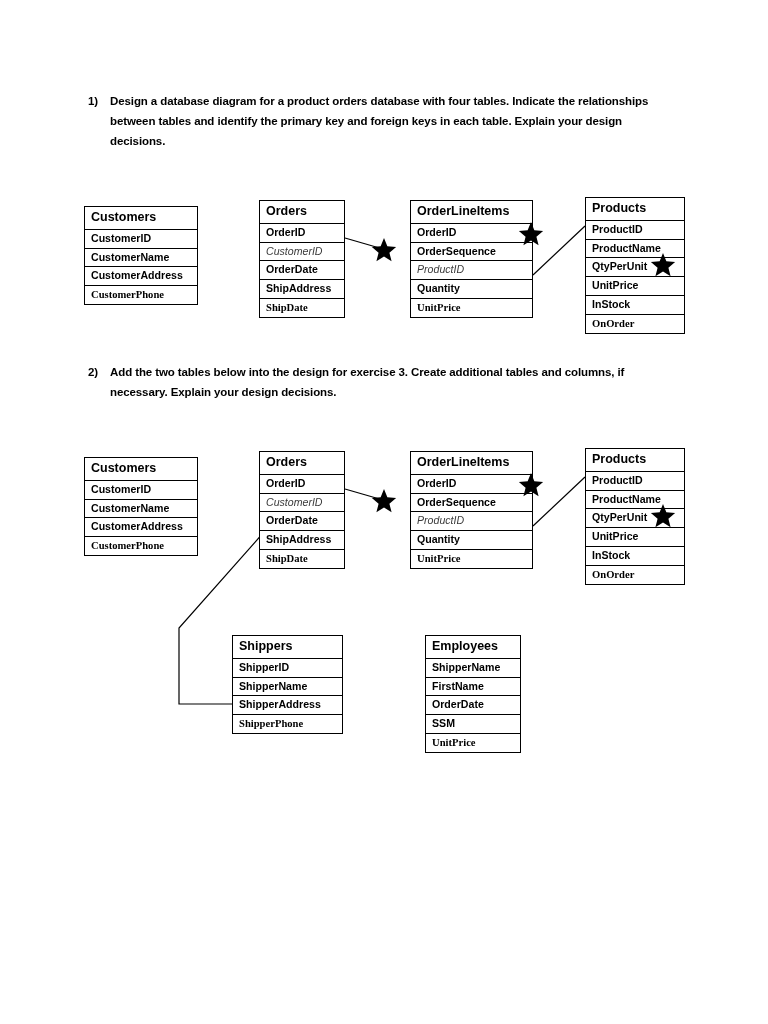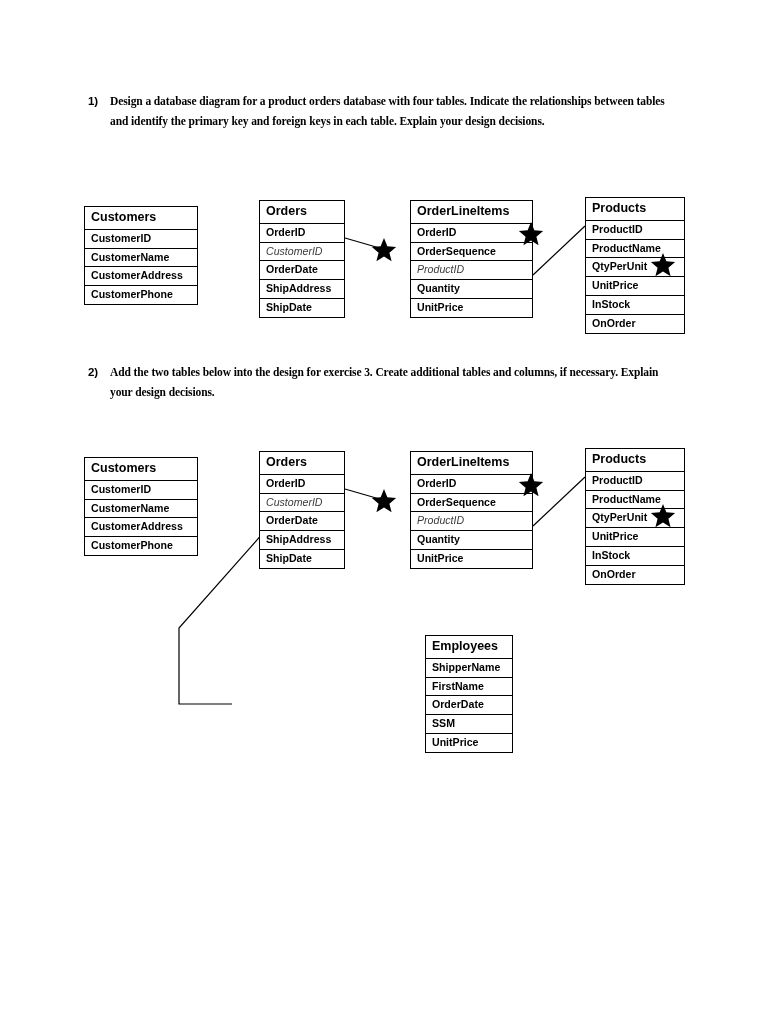--- a/index.html
+++ b/index.html
@@ -31,21 +31,20 @@
     line-height: 1.72;
     letter-spacing: -0.1px;
   }
   .exercise .num {
     width: 22px;
     flex: 0 0 22px;
     font-weight: bold;
   }
   .exercise .body {
     flex: 1 1 auto;
-    font-family: Liberation Serif, serif;
   }
 
   #exercise-1 { left: 88px; top: 92px; width: 592px; }
   #exercise-2 { left: 88px; top: 363px; width: 592px; }
 
   
   .entity {
     position: absolute;
     border: 1.6px solid #000;
     background: #fff;
@@ -62,20 +61,21 @@
   .entity .field {
     font-size: 10.6px;
     font-weight: bold;
     padding: 1px 5px 1px 6px;
     border-bottom: 1.1px solid #000;
     line-height: 1.5;
     white-space: nowrap;
   }
   .entity .field:last-child {
     border-bottom: none;
+    font-family: Liberation Serif, serif;
   }
   .entity .field.fk {
     font-style: italic;
     font-weight: normal;
     color: #3a3a3a;
   }
 
   
   .wires {
     position: absolute;
@@ -212,22 +212,29 @@
   <div class="entity" id="d2-products" style="left:585px; top:448px; width:100px;">
     <div class="title">Products</div>
     <div class="field">ProductID</div>
     <div class="field">ProductName</div>
     <div class="field">QtyPerUnit</div>
     <div class="field">UnitPrice</div>
     <div class="field">InStock</div>
     <div class="field">OnOrder</div>
   </div>
 
-
-  <div class="entity" id="d2-employees" style="left:425px; top:635px; width:88px;">
+  <div class="entity" id="d2-shippers" style="left:232px; top:635px; width:111px;">
+    <div class="title">Shippers</div>
+    <div class="field">ShipperID</div>
+    <div class="field">ShipperName</div>
+    <div class="field">ShipperAddress</div>
+    <div class="field">ShipperPhone</div>
+  </div>
+
+  <div class="entity" id="d2-employees" style="left:425px; top:635px; width:96px;">
     <div class="title">Employees</div>
     <div class="field">ShipperName</div>
     <div class="field">FirstName</div>
     <div class="field">OrderDate</div>
     <div class="field">SSM</div>
     <div class="field">UnitPrice</div>
   </div>
 
   <div class="star" style="left:371px; top:488px;">
     <svg viewBox="0 0 24 24">

